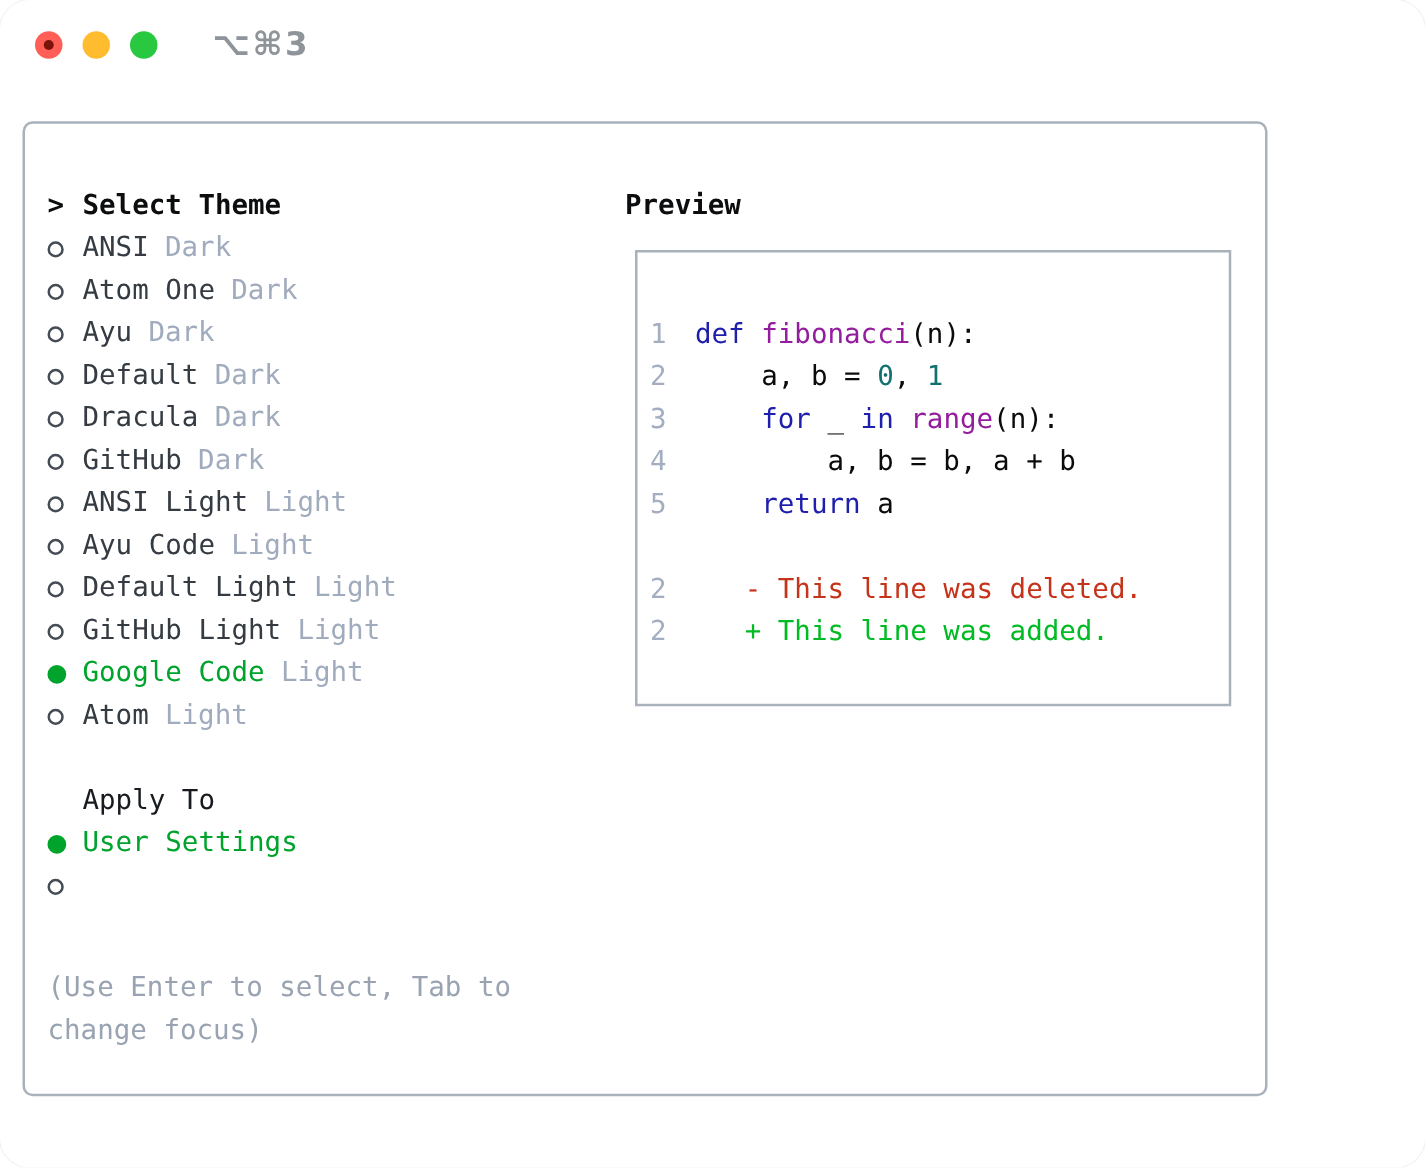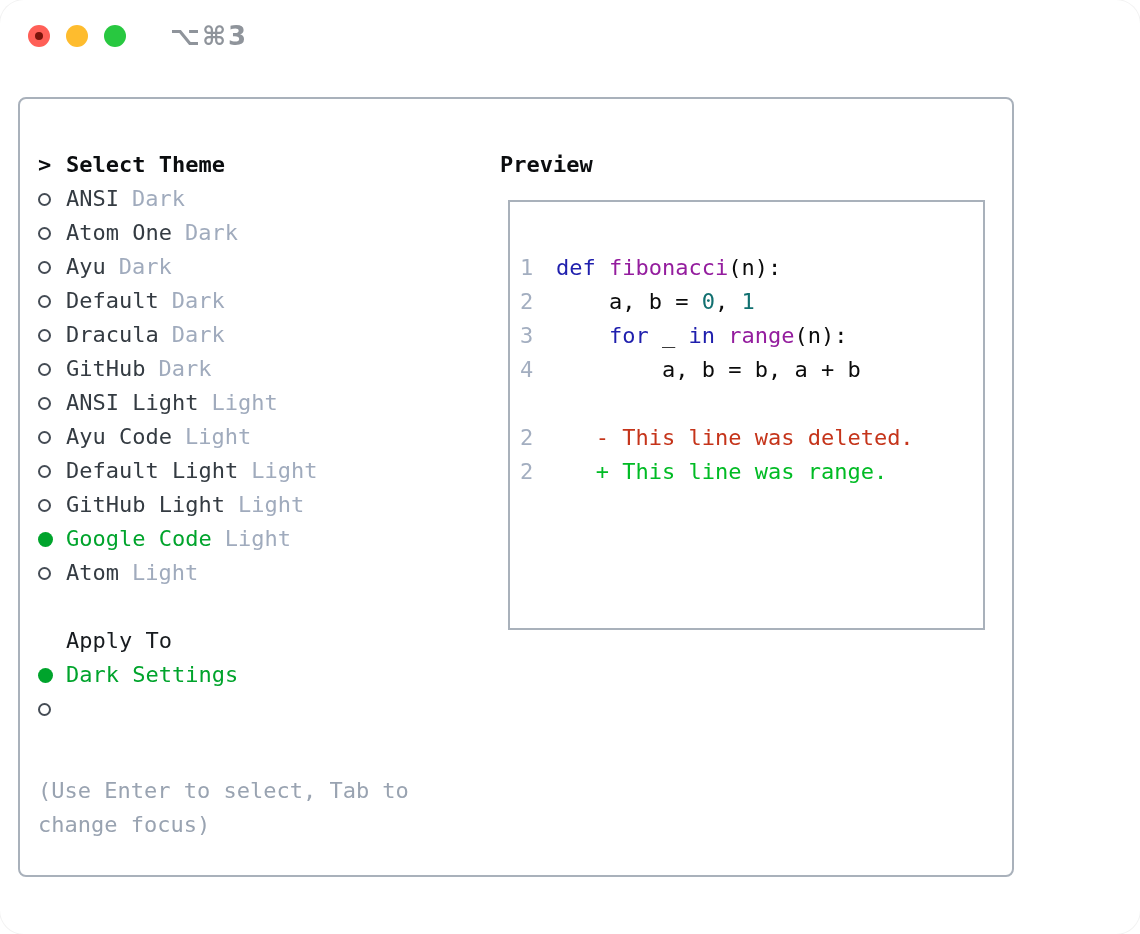--- a/index.html
+++ b/index.html
@@ -44,21 +44,21 @@
   .header-label { font-weight:700; color:#0b0d0f; }
   .selected .item-name { color:var(--accent-green,#00a42c); }
   .variant { color:var(--muted,#a0abbd); margin-left:13px; }
   .section-label { padding-left:28px; color:#171b1f; }
   .blank-row { height:34px; }
   .hint { color:var(--hint-gray,#99a3b1); max-width:452px; white-space:normal; margin-top:14px; }
 
   
   .preview-header { height:34px; display:flex; align-items:flex-start; }
   .preview-box {
-    width:477px; height:430px; margin-left:8px; margin-top:18px;
+    width:477px; height:365px; margin-left:8px; margin-top:18px;
     border:2px solid var(--border,#a9b1bb); background:#ffffff;
     padding:49px 0 0 10px;
   }
   .code-line { height:34px; white-space:pre; }
   .ln { display:inline-block; width:36px; color:var(--line-number,#a3aec0); }
   .t-kw  { color:var(--keyword-blue,#1f1fad); }
   .t-fn  { color:var(--function-purple,#941d9e); }
   .t-lit { color:var(--literal-teal,#117070); }
   .t-pl  { color:#0b0b0b; }
   .t-ctx { color:var(--context-gray,#878e96); }
@@ -100,39 +100,40 @@
           <div class="row"><span class="marker"><span class="dot-ring"></span></span><span class="item-name">GitHub Light</span><span class="variant">Light</span></div>
           <div class="row selected"><span class="marker"><span class="dot-filled"></span></span><span class="item-name">Google Code</span><span class="variant">Light</span></div>
           <div class="row"><span class="marker"><span class="dot-ring"></span></span><span class="item-name">Atom</span><span class="variant">Light</span></div>
         </div>
 
       <div class="blank-row"></div>
 
       <div class="row section-label">Apply To</div>
 
       <div id="apply-items">
-          <div class="row selected"><span class="marker"><span class="dot-filled"></span></span><span class="item-name">Dark Settings</span></div>
+          <div class="row selected"><span class="marker"><span class="dot-filled"></span></span><span class="item-name">User Settings</span></div>
           <div class="row"><span class="marker"><span class="dot-ring"></span></span></div>
         </div>
 
       <div class="blank-row"></div>
 
       <div class="hint">(Use Enter to select, Tab to change focus)</div>
     </div>
 
     <div class="right-col">
       <div class="preview-header">
         <span class="header-label">Preview</span>
       </div>
       <div class="preview-box">
         <div id="code-lines">
             <div class="code-line"><span class="ln">1</span><span class="t-kw">def</span><span class="t-pl"> </span><span class="t-fn">fibonacci</span><span class="t-pl">(n):</span></div>
             <div class="code-line"><span class="ln">2</span><span class="t-pl">    a, b = </span><span class="t-lit">0</span><span class="t-pl">, </span><span class="t-lit">1</span></div>
             <div class="code-line"><span class="ln">3</span><span class="t-pl">    </span><span class="t-kw">for</span><span class="t-pl"> _ </span><span class="t-kw">in</span><span class="t-pl"> </span><span class="t-fn">range</span><span class="t-pl">(n):</span></div>
             <div class="code-line"><span class="ln">4</span><span class="t-pl">        a, b = b, a + b</span></div>
+            <div class="code-line"><span class="ln">5</span><span class="t-pl">    </span><span class="t-kw">return</span><span class="t-pl"> a</span></div>
             <div class="code-line"><span class="ln"></span></div>
             <div class="code-line"><span class="ln">2</span><span class="t-del">   - This line was deleted.</span></div>
-            <div class="code-line"><span class="ln">2</span><span class="t-add">   + This line was range.</span></div>
+            <div class="code-line"><span class="ln">2</span><span class="t-add">   + This line was added.</span></div>
           </div>
       </div>
     </div>
   </div>
 </div>
 
 </body></html>

